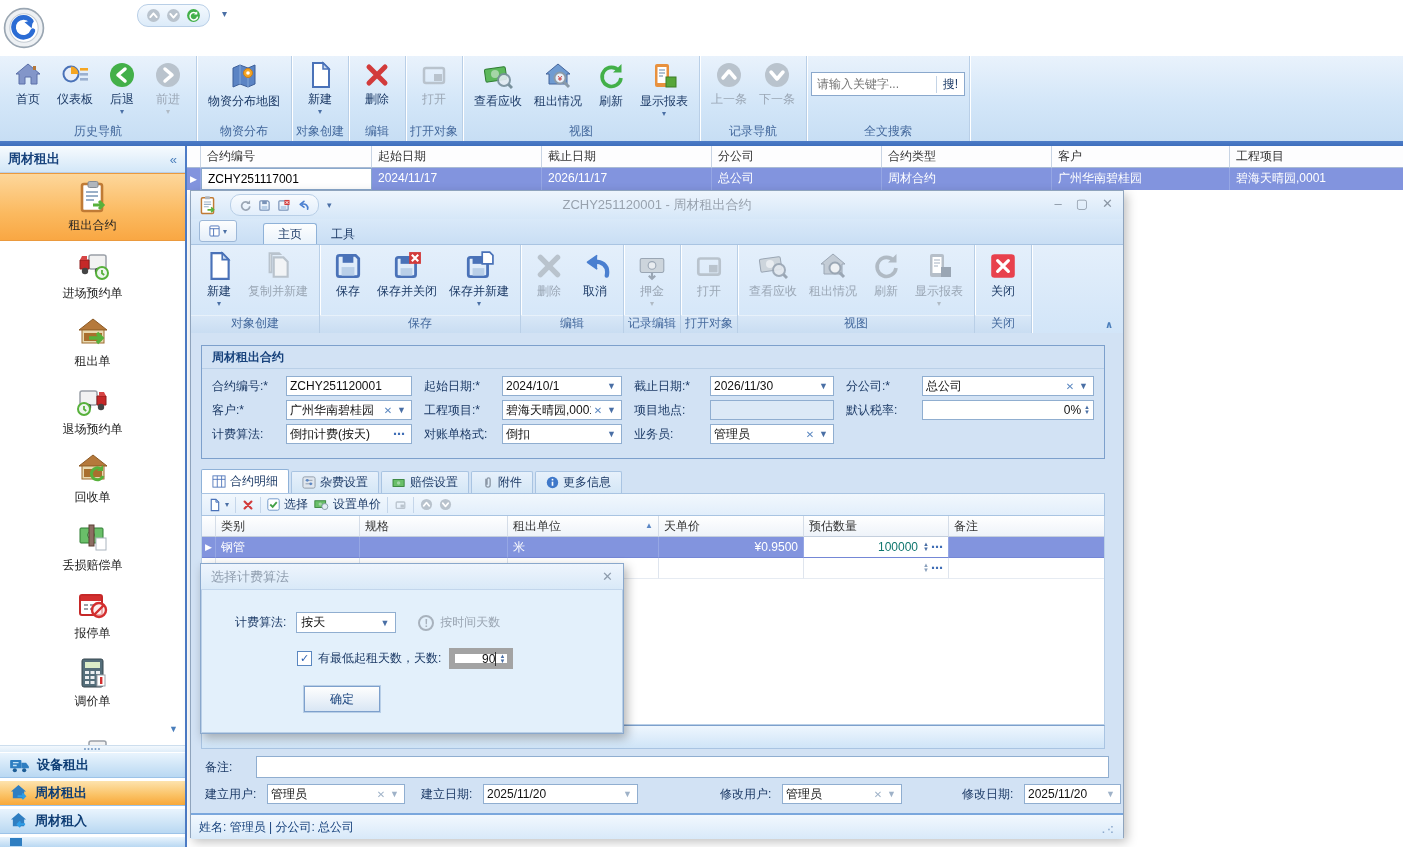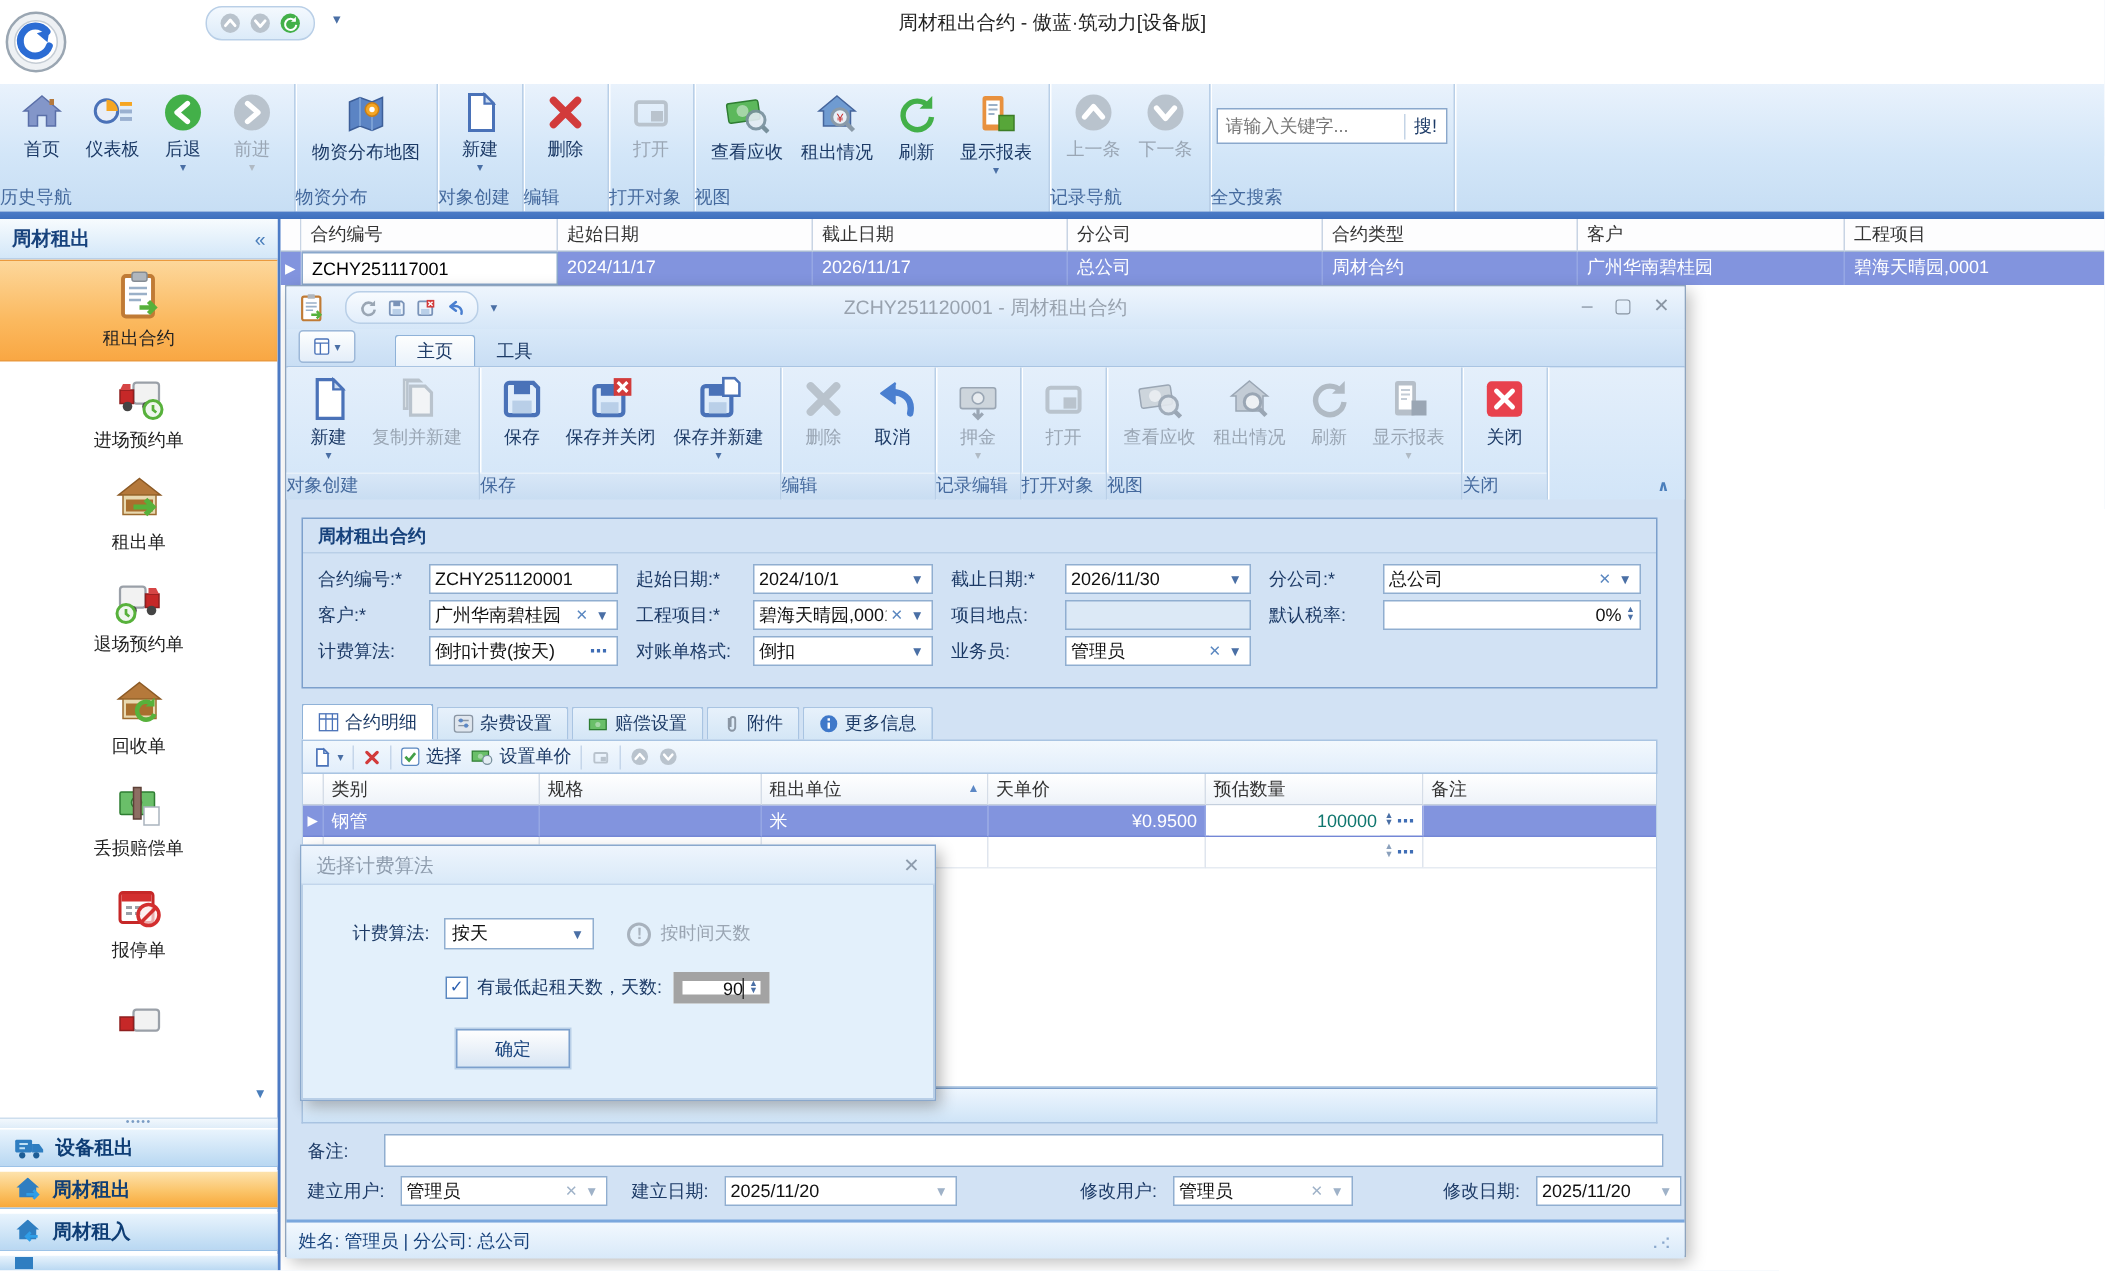--- a/index.html
+++ b/index.html
@@ -23,21 +23,21 @@
   .rtab{height:22px;line-height:22px;padding:0 18px;color:#1c3a66;position:relative;}
   .rtab.active{background:linear-gradient(#fdfefe,#e9f2fb);border:1px solid #8fb2d8;border-bottom:none;
           border-radius:3px 3px 0 0;}
   .reddot{display:inline-block;width:7px;height:7px;border-radius:50%;background:#e03a2f;margin-left:4px;}
 
   
   .ribbon{left:0;top:56px;width:100%;height:85px;background:linear-gradient(#e9f2fc,#d3e6f8 55%,#c7def4);
           display:flex;align-items:stretch;}
   .rgroup{display:flex;flex-direction:column;border-right:1px solid #b9cfe7;box-shadow:1px 0 0 #fff;}
   .rbuttons{flex:1;display:flex;align-items:flex-start;justify-content:center;padding:4px 6px 0 6px;gap:2px;}
-  .rlabel{height:17px;line-height:15px;color:#44699d;font-size:12px;}
+  .rlabel{height:17px;line-height:15px;text-align:center;color:#44699d;font-size:12px;}
   .rbtn{display:flex;flex-direction:column;align-items:center;padding:1px 5px;min-width:34px;cursor:default;}
   .rbtn .lb{margin-top:2px;color:#1c3a66;white-space:nowrap;}
   .rbtn.dis .lb{color:#9aa6b4;}
   .ddv{font-size:8px;color:#4a6fa5;line-height:7px;}
   .rbtn.dis .ddv{color:#b0bac4;}
   .searchbox{width:152px;height:22px;background:#fff;border:1px solid #8aa8cc;display:flex;align-items:center;margin-top:12px;}
   .searchbox input{flex:1;border:none;outline:none;font-size:12px;color:#333;padding:0 5px;min-width:0;
           font-family:"Liberation Sans","DejaVu Sans",sans-serif;background:transparent;}
   .searchgo{padding:0 6px;border-left:1px solid #c4d4e6;color:#1c3a66;}
   .blueline{left:0;top:141px;width:100%;height:5px;background:linear-gradient(#4d7cc7,#3e6fbd);}
@@ -189,21 +189,20 @@
         </span>
       <span>
           <svg width="15" height="15" viewBox="0 0 28 28">
             <circle cx="14" cy="14" r="12" fill="#43b049"></circle>
             <path d="M20 11a7 7 0 1 0 1.5 5" fill="none" stroke="#fff" stroke-width="2.6"></path>
             <path d="M21 6v6h-6z" fill="#fff"></path>
           </svg>
         </span>
     </div>
     <span class="abs qat-dd">▾</span>
-    <div class="abs win-title">周材租出合约 - 傲蓝·筑动力[设备版]</div>
   </div>
 
   <div class="abs logo">
     <svg width="42" height="42" viewBox="0 0 40 40">
         <circle cx="20" cy="20" r="18.5" fill="#eef1f4" stroke="#9aa6b2" stroke-width="1.6"></circle>
         <circle cx="20" cy="20" r="13.5" fill="#fff" stroke="#c4ccd4"></circle>
         <path d="M27 13.5a9.5 9.5 0 1 0 1.5 9" fill="none" stroke="#2b6cd4" stroke-width="4.4" stroke-linecap="round"></path>
         <path d="M20.5 14.5l8-2.3-1.2 8z" fill="#2b6cd4"></path>
       </svg>
   </div>
@@ -516,20 +515,40 @@
         <span>
             <svg width="34" height="34" viewBox="0 0 34 34">
               <rect x="4" y="7" width="22" height="20" rx="2" fill="#fff" stroke="#c62828" stroke-width="2"></rect>
               <rect x="5" y="8" width="20" height="5" fill="#d32f2f"></rect>
               <path d="M8 17h4M14 17h4M8 21h4M14 21h4" stroke="#9aa0a8" stroke-width="2"></path>
               <circle cx="23" cy="22" r="7" fill="#fce8e8" fill-opacity=".7" stroke="#d32f2f" stroke-width="2.4"></circle>
               <line x1="18" y1="27" x2="28" y2="17" stroke="#d32f2f" stroke-width="2.4"></line>
             </svg>
           </span>
         <span class="slbl">报停单</span>
+      </div>
+      <div class="snav">
+        <span>
+            <svg width="34" height="34" viewBox="0 0 34 34">
+              <rect x="6" y="3" width="21" height="28" rx="2" fill="#546e7a" stroke="#37474f"></rect>
+              <rect x="9" y="6" width="15" height="6" fill="#dcedc8"></rect>
+              <g fill="#eceff1">
+                <rect x="9" y="15" width="4" height="3"></rect>
+                <rect x="14.5" y="15" width="4" height="3"></rect>
+                <rect x="20" y="15" width="4" height="3"></rect>
+                <rect x="9" y="20" width="4" height="3"></rect>
+                <rect x="14.5" y="20" width="4" height="3"></rect>
+                <rect x="9" y="25" width="4" height="3"></rect>
+                <rect x="14.5" y="25" width="4" height="3"></rect>
+              </g>
+              <rect x="21" y="19" width="8" height="11" fill="#fff" stroke="#9aa0a8"></rect>
+              <rect x="24" y="21" width="2.4" height="7" fill="#d32f2f"></rect>
+            </svg>
+          </span>
+        <span class="slbl">调价单</span>
       </div>
       <div class="snav">
         <span>
             <svg width="34" height="34" viewBox="0 0 34 34">
               <rect x="13" y="7" width="17" height="14" rx="2" fill="#f2f2f2" stroke="#9aa0a8" stroke-width="1.5"></rect>
               <path d="M4 12h9v9H4z" fill="#c62828" stroke="#8e1f1f"></path>
             </svg>
           </span>
       </div>
     </div>

